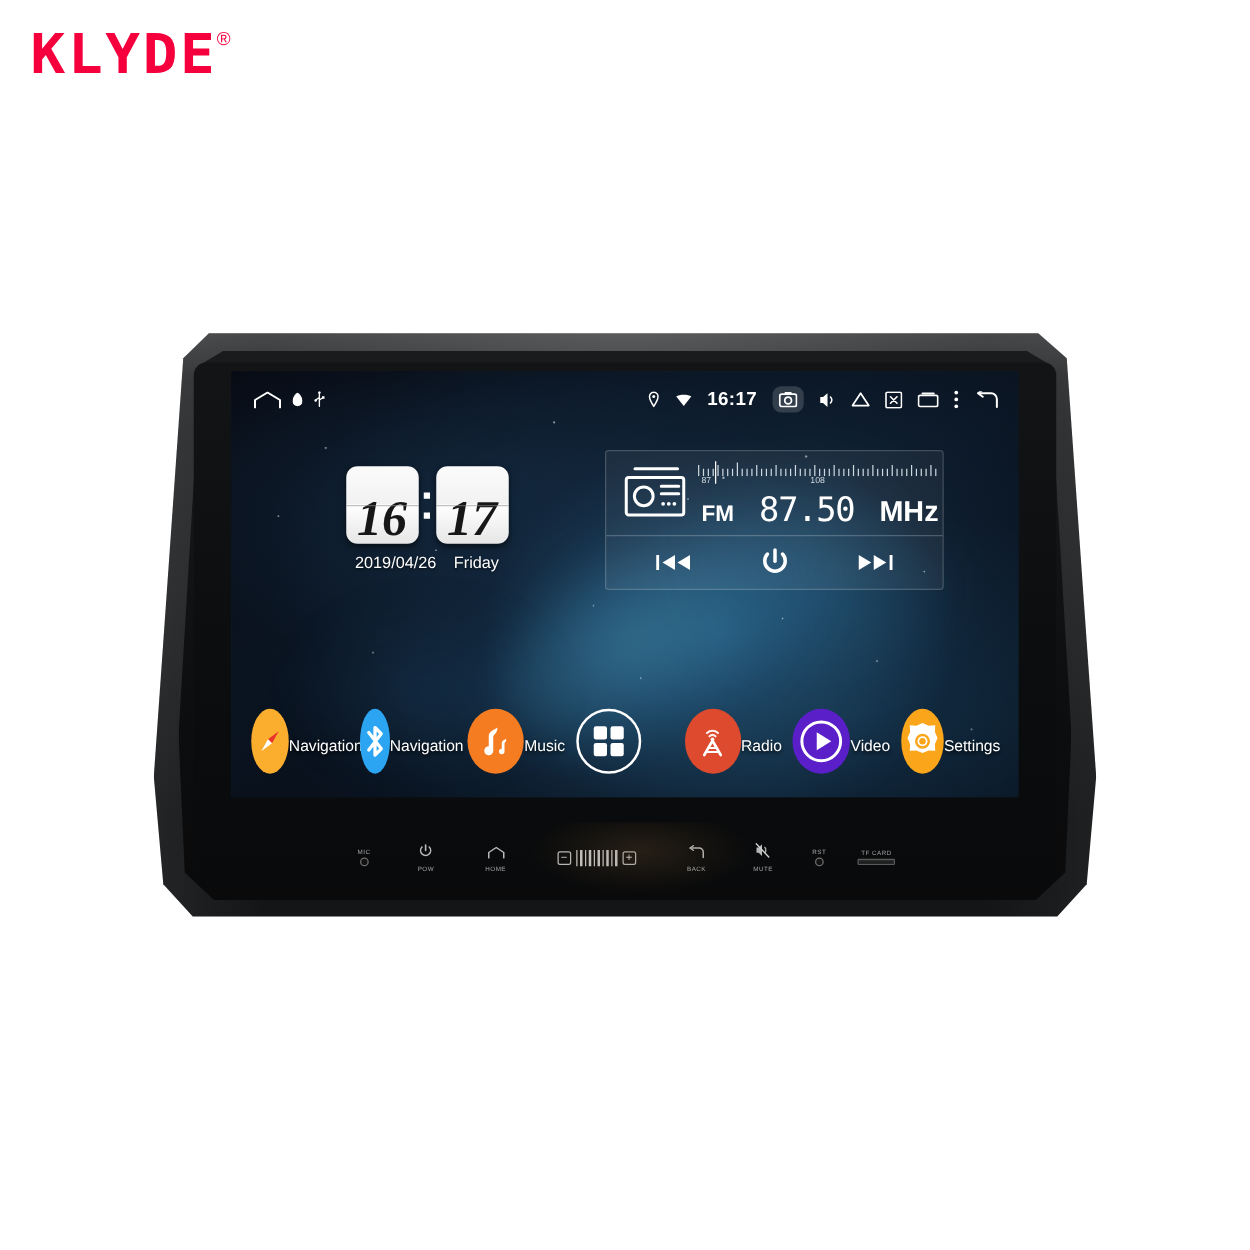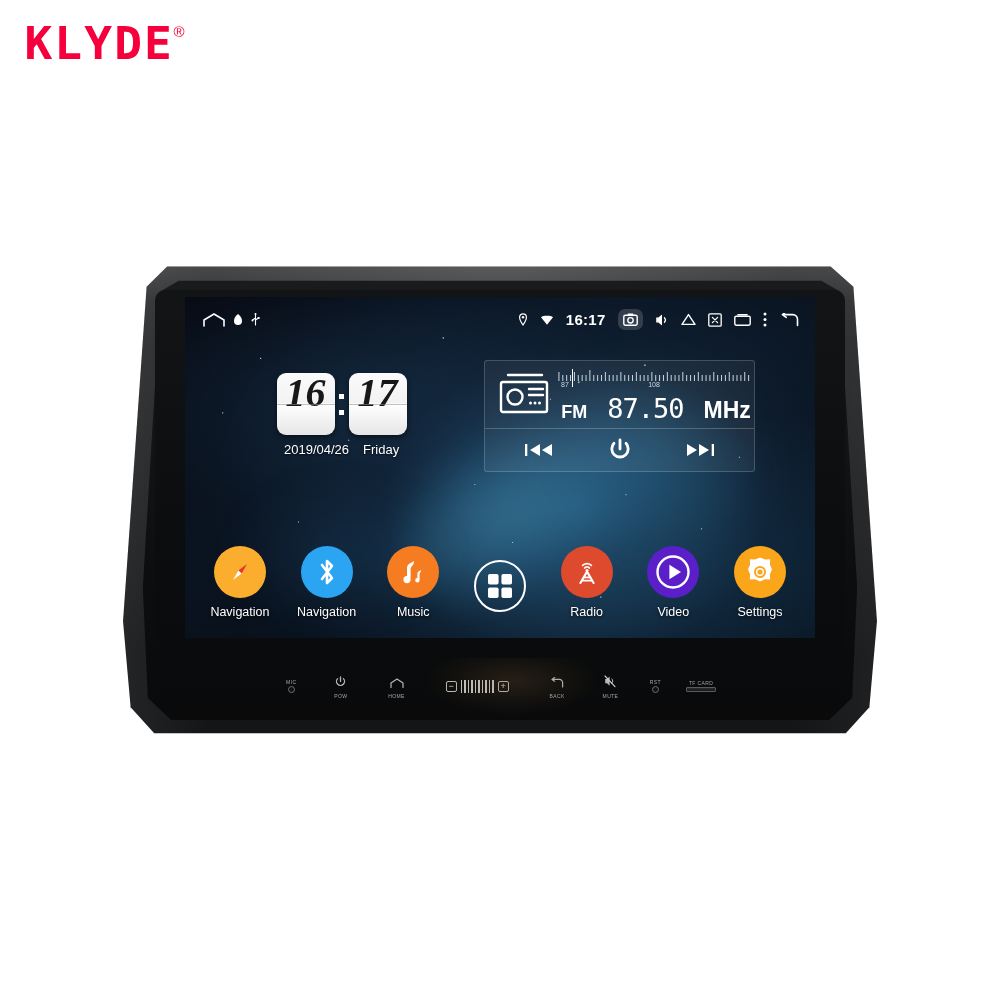--- a/index.html
+++ b/index.html
@@ -135,21 +135,21 @@
   #clockWidget {
     position: absolute; left: 14.5%; top: 22.5%;
     display: flex; flex-direction: column; align-items: center;
   }
   .flip-row { display: flex; align-items: center; }
   .flip-card {
     position: relative; width: 58px; height: 62px;
     border-radius: 9px;
     background: linear-gradient(180deg,#fbfbfb 0%,#f2f2f2 48%,#ffffff 50%,#e6e6e6 100%);
     box-shadow: 0 2px 5px rgba(0,0,0,.55);
-    display: flex; align-items: flex-start; justify-content: center;
+    display: flex; align-items: flex-end; justify-content: center;
   }
   .flip-card::after {
     content: ""; position: absolute; left: 0; right: 0; top: 50%;
     height: 1px; background: rgba(140,140,140,.55);
   }
   .flip-card span {
     font-family: "Liberation Serif", serif;
     font-style: italic; font-weight: bold;
     font-size: 40px; color: #171717; line-height: 1;
   }
@@ -202,21 +202,21 @@
     height: 38%; display: flex; align-items: center;
     justify-content: space-around; padding: 0 12px;
   }
   .rw-btn { cursor: pointer; display: inline-flex; }
 
   
   #dock {
     position: absolute; left: 2.5%; bottom: 5.5%; width: 95%;
     display: flex; justify-content: space-between; align-items: flex-end;
   }
-  .app { width: 13%; display: flex; flex-direction: column; align-items: center; }
+  .app { width: 13%; display: flex; flex-direction: row; align-items: center; }
   .app .bubble {
     width: 52px; height: 52px; border-radius: 50%;
     display: flex; align-items: center; justify-content: center;
     position: relative;
   }
   .app .lbl {
     margin-top: 7px; color: #fff; font-size: 12.5px;
     text-shadow: 0 1px 3px rgba(0,0,0,.85); white-space: nowrap;
   }
   .app.drawer .bubble { background: transparent; border: 2.5px solid #fff; }

